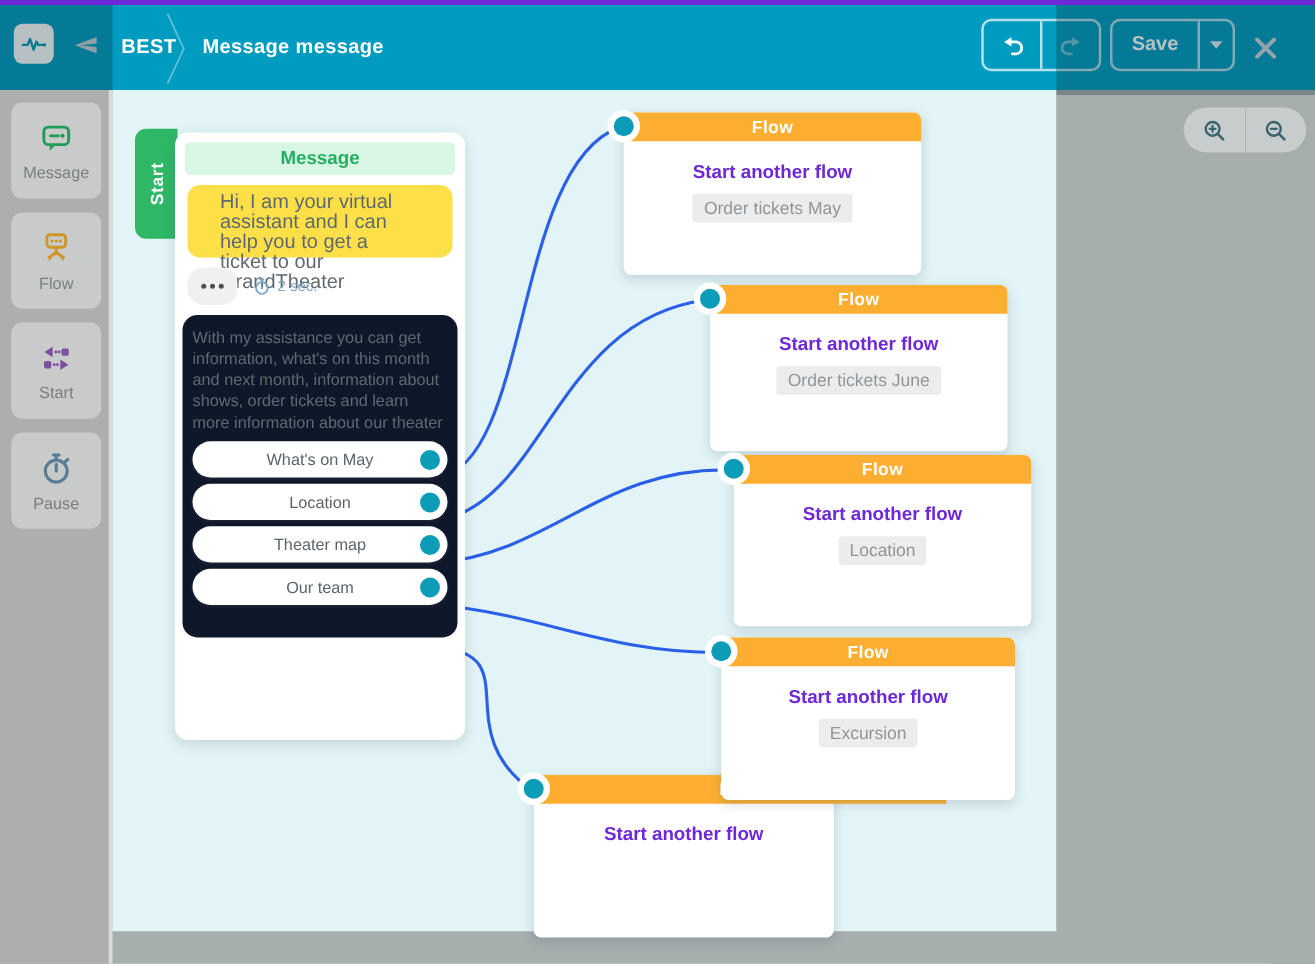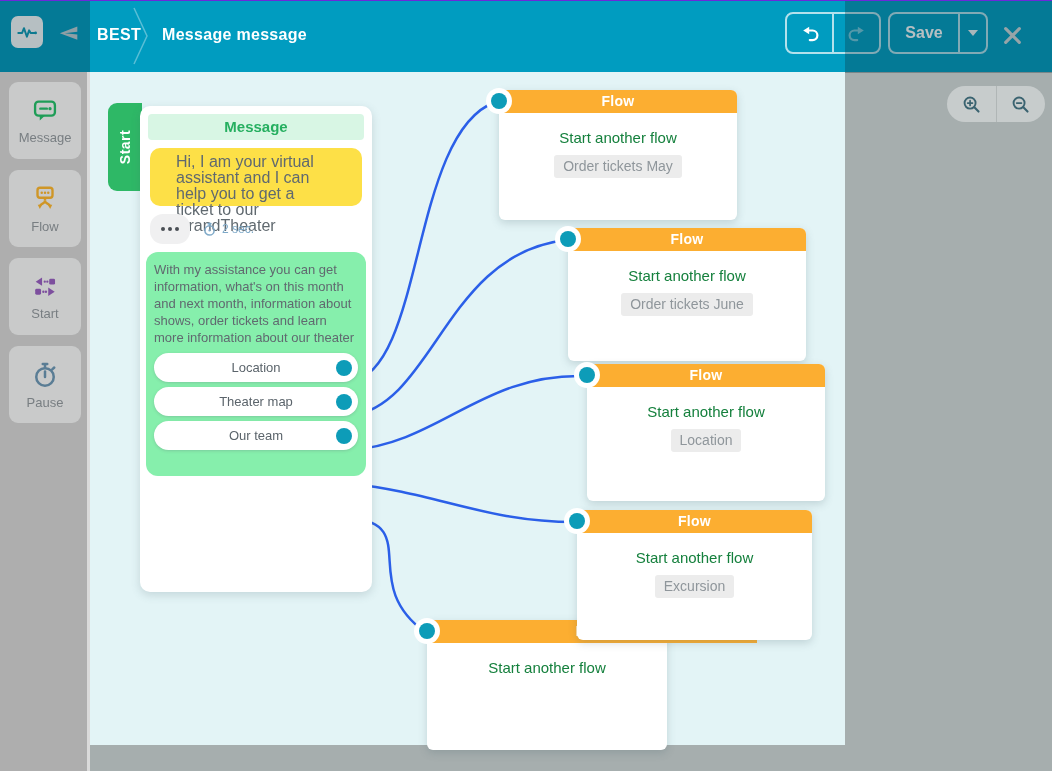--- a/index.html
+++ b/index.html
@@ -7,21 +7,21 @@
   body {
     font-family: "Liberation Sans", "DejaVu Sans", sans-serif;
     background:#a6aeae;
     position:relative; overflow:hidden;
   }
   #stage { position:absolute; inset:0; width:1052px; height:771px; }
 
   
   .header {
     position:absolute; left:0; top:0; width:1052px; height:72px;
-    background:#009cc0; border-top:1px solid #6d28d9;
+    background:#009cc0; border-top:4px solid #6d28d9;
   }
   .logo {
     position:absolute; left:11px; top:15px; width:32px; height:32px;
     background:#ffffff; border-radius:7px; display:flex; align-items:center; justify-content:center;
   }
   .plane { position:absolute; left:58px; top:23px; }
   .workspace-name {
     position:absolute; left:97px; top:0; height:68px; display:flex; align-items:center;
     color:#ffffff; font-size:16px; font-weight:bold; letter-spacing:.4px;
   }
@@ -100,21 +100,21 @@
   .typing-row { margin:8px 10px 0; height:30px; display:flex; align-items:center; }
   .typing-bubble {
     width:40px; height:30px; background:#f0f0f1; border-radius:13px;
     display:flex; align-items:center; justify-content:center; gap:3px;
   }
   .typing-bubble i { width:4px; height:4px; border-radius:50%; background:#4a4f54; }
   .delay-wrap { display:flex; align-items:center; gap:5px; margin-left:12px;
     color:#7ea9c8; font-size:12px; }
   .msg-container2 {
     margin:8px 6px 0; width:220px; padding:9px 8px 10px;
-    background:#86efac; border-radius:12px;
+    background:#0f172a; border-radius:12px;
   }
   .bubble2 { color:#60696f; font-size:13px; line-height:17px; margin-bottom:7px; }
   .quick-btn {
     position:relative; height:29px; margin-bottom:5px;
     background:#ffffff; border-radius:15px;
     box-shadow:0 1px 3px rgba(90,100,110,.25);
     display:flex; align-items:center; justify-content:center;
     color:#5b646b; font-size:13px; cursor:pointer;
   }
   .quick-btn:last-child { margin-bottom:16px; }
@@ -132,21 +132,21 @@
     position:relative; height:23px; line-height:23px; background:#fcae31;
     border-radius:6px 6px 0 0;
     color:#ffffff; font-size:14px; font-weight:bold; letter-spacing:.3px;
   }
   .node-port {
     position:absolute; left:-13px; top:-2px; width:26px; height:26px;
     background:#ffffff; border-radius:50%;
     display:flex; align-items:center; justify-content:center;
   }
   .node-port i { width:16px; height:16px; border-radius:50%; background:#0d9cb8; cursor:pointer; }
-  .node-title { margin-top:16px; color:#15803d; font-size:15px; font-weight:normal; }
+  .node-title { margin-top:16px; color:#6d28d9; font-size:15px; font-weight:bold; }
   .node-chip {
     display:inline-block; margin-top:9px; padding:3px 9px 4px;
     background:#ececec; border-radius:3px; color:#8f969b; font-size:14px;
   }
 
   
   .zoom-ctl {
     position:absolute; left:947px; top:86px; width:98px; height:36px;
     background:#c7cccc; border-radius:18px; display:flex; overflow:hidden;
   }
@@ -287,20 +287,24 @@
             <circle cx="12" cy="13.5" r="1.8" fill="#7ea9c8"></circle>
             <path d="M9.8 2.6h4.4" stroke="#7ea9c8" stroke-width="2.6" stroke-linecap="round"></path>
             <path d="M12 2.8v3.4" stroke="#7ea9c8" stroke-width="2.4"></path>
           </svg>
           <span>2 sec.</span>
         </div>
       </div>
       <div class="msg-container2">
         <div class="bubble2">With my assistance you can get information, what's on this month and next month, information about shows, order tickets and learn more information about our theater</div>
         <div class="quick-btn">
+          <span>What's on May</span>
+          <span class="btn-dot"></span>
+        </div>
+        <div class="quick-btn">
           <span>Location</span>
           <span class="btn-dot"></span>
         </div>
         <div class="quick-btn">
           <span>Theater map</span>
           <span class="btn-dot"></span>
         </div>
         <div class="quick-btn">
           <span>Our team</span>
           <span class="btn-dot"></span>

